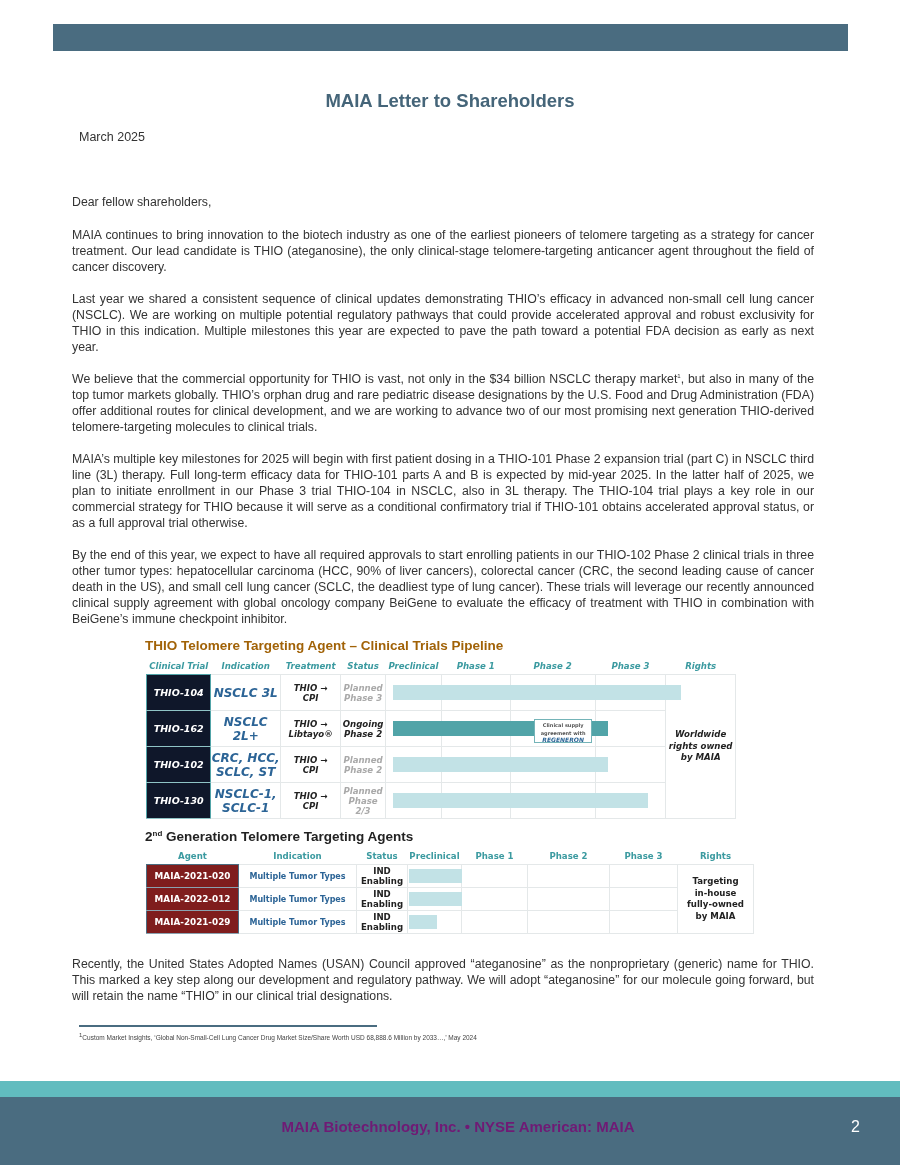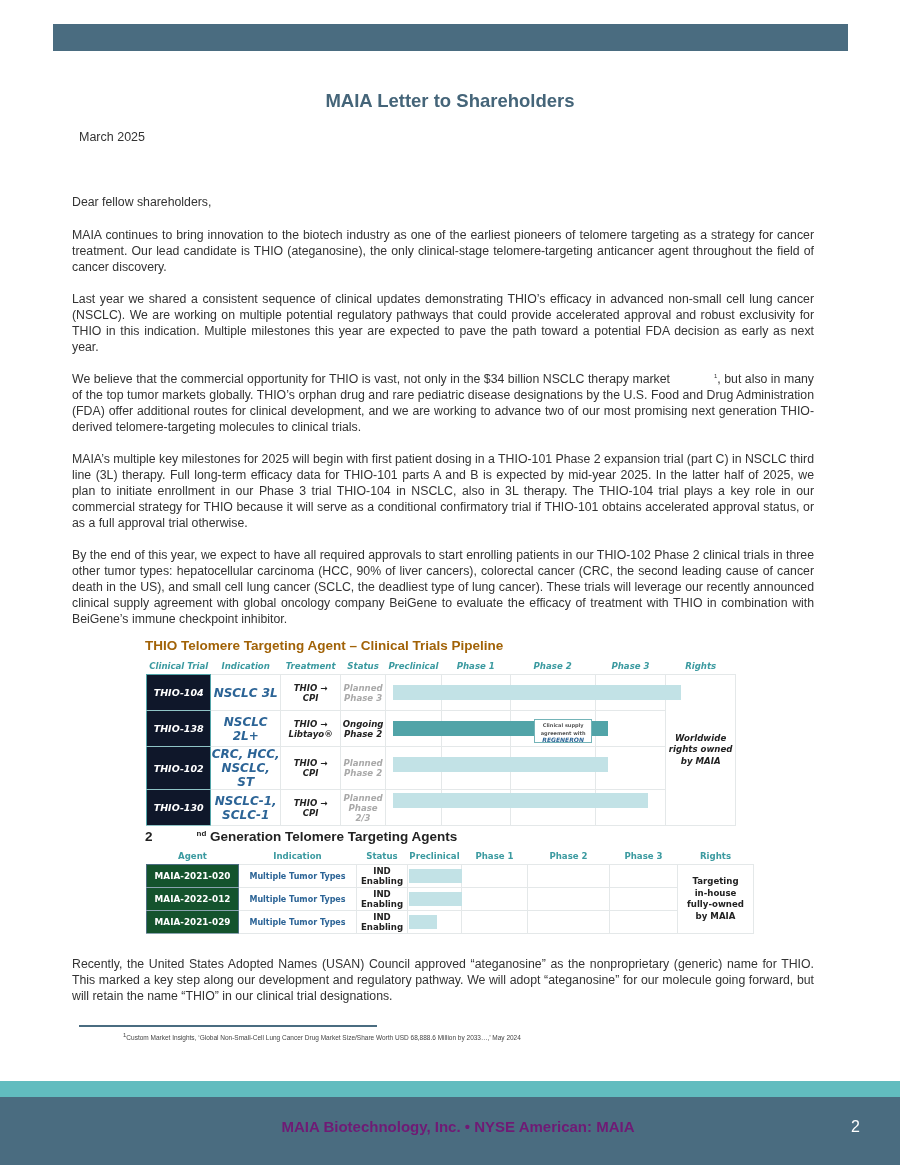--- a/index.html
+++ b/index.html
@@ -2,31 +2,31 @@
 <html><head>
 <meta charset="utf-8">
 <style>
   html, body { margin: 0; padding: 0; }
   body { width: 900px; height: 1165px; position: relative; background: #ffffff; font-family: "Liberation Sans", sans-serif; color: #2a2a2a; overflow: hidden; }
   .top-bar { position: absolute; left: 53px; top: 24px; width: 795px; height: 27px; background: #4a6c80; }
   .title { position: absolute; top: 90px; left: 0; width: 900px; text-align: center; font-size: 18.5px; font-weight: bold; color: #456579; }
   .date { position: absolute; left: 79px; top: 130px; font-size: 12.5px; color: #333; }
   .body-text { position: absolute; left: 72px; width: 742px; font-size: 12.3px; line-height: 16.1px; color: #333; text-align: justify; }
   .body-text p { margin: 0; }
-  sup { font-size: 6px; line-height: 0; margin-left: 44px; }
+  sup { font-size: 6px; line-height: 0; }
 
   .pipe-title { position: absolute; left: 145px; top: 638px; font-size: 13.5px; font-weight: bold; color: #a16207; }
   .gen2-title { position: absolute; left: 145px; top: 829px; font-size: 13.5px; font-weight: bold; color: #222; }
   .gen2-title sup { font-size: 8px; line-height: 0; vertical-align: super; }
 
   .tbl { position: absolute; left: 146px; border-collapse: collapse; table-layout: fixed; font-family: "DejaVu Sans", sans-serif; }
   .tbl th { font-size: 8.6px; font-weight: bold; color: #3b9aa0; text-align: center; padding: 0; height: 17px; }
   .tbl td { border: 1px solid #e4e8e9; text-align: center; padding: 0; font-size: 8.6px; font-weight: bold; position: relative; }
   .tbl td.trial { background: #0f172a; color: #fff; font-size: 9.5px; border-color: #51a4a8; border-bottom-color: #8fc4c6; text-align: center; }
-  .tbl td.agent { background: #14532d; color: #fff; font-size: 8.8px; border-color: #4a6c80; border-bottom-color: #8aa2b0; }
+  .tbl td.agent { background: #7f1d1d; color: #fff; font-size: 8.8px; border-color: #4a6c80; border-bottom-color: #8aa2b0; }
   .tbl td.ind { color: #2c6496; font-size: 12px; margin-top: 20px; }
   .tbl td.ind2 { color: #2c6496; font-size: 8px; }
   .tbl td.treat { color: #222; }
   .tbl td.status-planned { color: #a9a9a9; }
   .tbl td.status-ongoing { color: #222; }
   .tbl td.rights { color: #222; font-size: 8.6px; line-height: 11.5px; }
   .tbl td.phase { border-top: 1px solid #e4e8e9; }
   .pipe-row td { height: 35px; }
   .gen2-row td { height: 22px; }
   .bars { position: absolute; pointer-events: none; }
@@ -103,32 +103,32 @@
       <td class="ind"><span>NSCLC 3L</span></td>
       <td class="treat"><span>THIO →</span><br><span>CPI</span></td>
       <td class="status-planned"><span>Planned</span><br><span>Phase 3</span></td>
       <td class="phase"></td>
         <td class="phase"></td>
         <td class="phase"></td>
         <td class="phase"></td>
       <td class="rights" rowspan="4"><span>Worldwide</span><br><span>rights owned</span><br><span>by MAIA</span></td>
     </tr>
     <tr class="pipe-row">
-      <td class="trial">THIO-138</td>
+      <td class="trial">THIO-162</td>
       <td class="ind"><span>NSCLC 2L+</span></td>
       <td class="treat"><span>THIO →</span><br><span>Libtayo®</span></td>
       <td class="status-ongoing"><span>Ongoing</span><br><span>Phase 2</span></td>
       <td class="phase"></td>
         <td class="phase"></td>
         <td class="phase"></td>
         <td class="phase"></td>
     </tr>
     <tr class="pipe-row">
       <td class="trial">THIO-102</td>
-      <td class="ind"><span>CRC, HCC,</span><br><span>NSCLC, ST</span></td>
+      <td class="ind"><span>CRC, HCC,</span><br><span>SCLC, ST</span></td>
       <td class="treat"><span>THIO →</span><br><span>CPI</span></td>
       <td class="status-planned"><span>Planned</span><br><span>Phase 2</span></td>
       <td class="phase"></td>
         <td class="phase"></td>
         <td class="phase"></td>
         <td class="phase"></td>
     </tr>
     <tr class="pipe-row">
       <td class="trial">THIO-130</td>
       <td class="ind"><span>NSCLC-1,</span><br><span>SCLC-1</span></td>

